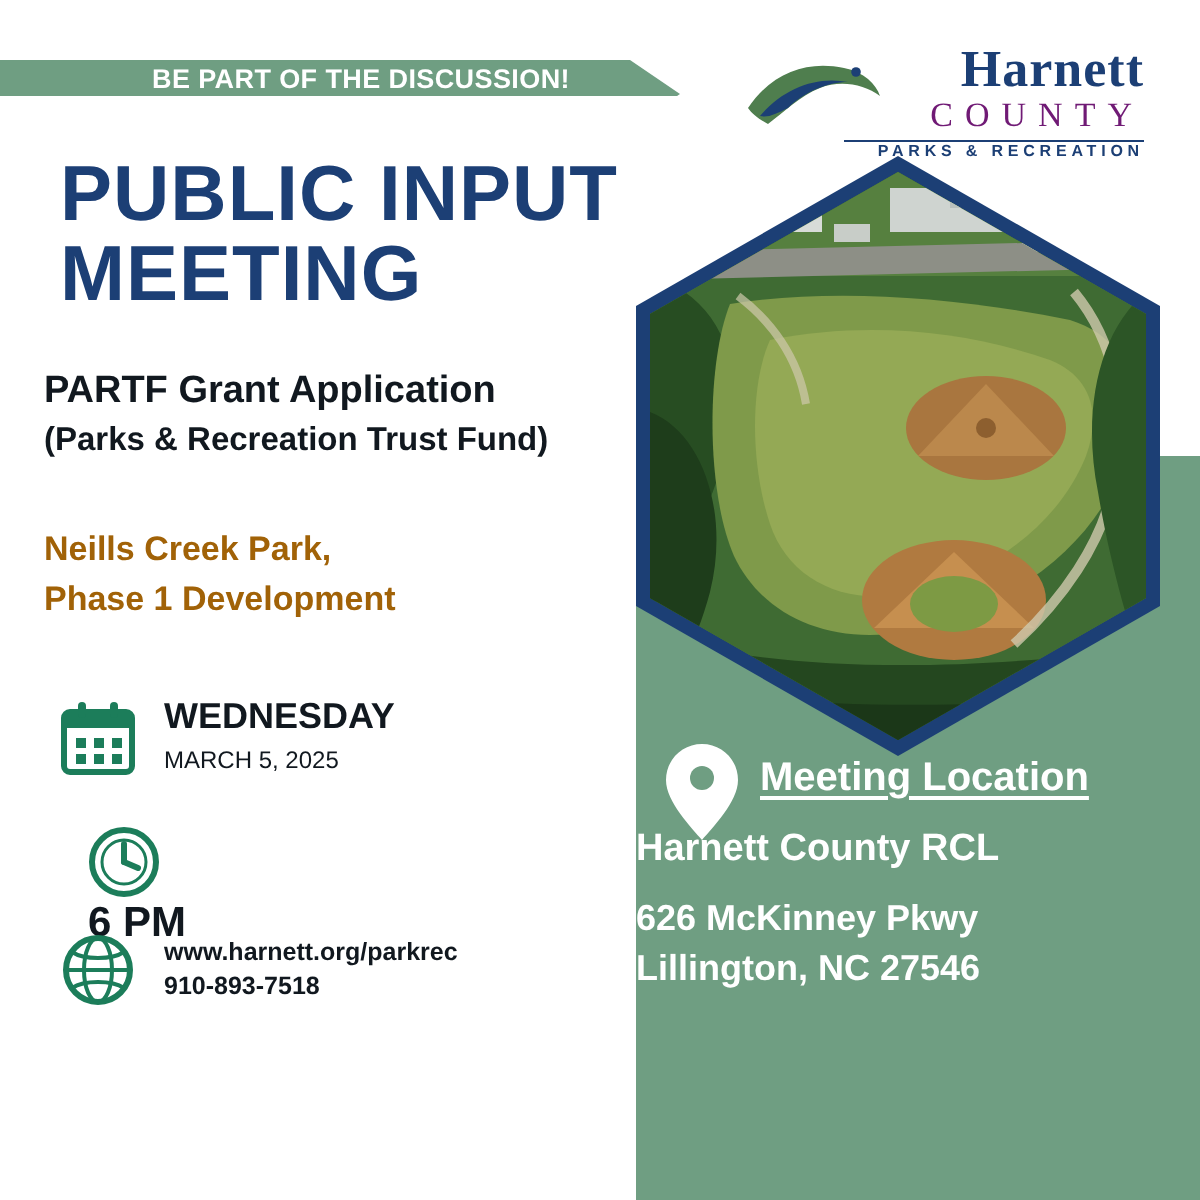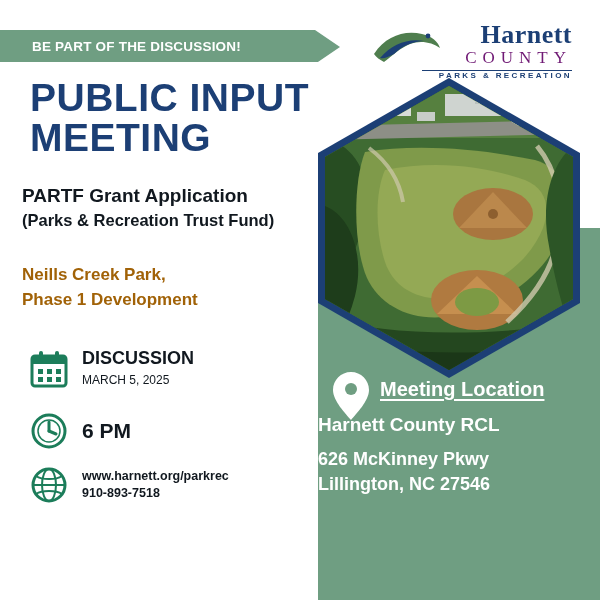--- a/index.html
+++ b/index.html
@@ -28,24 +28,24 @@
   }
   .white-top{
     position:absolute;
     left:0;top:0;width:600px;height:228px;
     background:#ffffff;
   }
   
   .ribbon{
     position:absolute;
     left:0;top:30px;
-    width:340px;height:32px;
+    width:340px;height:18px;
     background:#6f9e82;
     clip-path:polygon(0 0,315px 0,340px 17px,315px 34px,0 34px);
-    display:flex;align-items:center;
+    display:flex;align-items:center;padding-left:44px;
   }
   .ribbon-text{
     color:#ffffff;
     font-size:13.5px;
     font-weight:bold;
     letter-spacing:.2px;
     margin-left:32px;
     white-space:nowrap;
   }
   
@@ -117,21 +117,21 @@
     overflow:hidden;
     background:#4e7a3a;
   }
   .aerial{position:absolute;inset:0;}
   
   .detail{
     position:absolute;left:30px;
     display:flex;align-items:center;
   }
   .d1{top:348px;}
-  .d2{top:412px;}
+  .d2{top:412px;flex-direction:column;}
   .d3{top:466px;}
   .icon-box{width:38px;height:38px;flex:0 0 38px;}
   .detail-text{margin-left:14px;color:#11181f;}
   .day{font-size:18px;font-weight:bold;line-height:20px;}
   .date{font-size:12px;line-height:20px;margin-top:2px;}
   .time{font-size:21px;font-weight:bold;}
   .web{font-size:12.5px;font-weight:bold;line-height:17px;}
   .phone{font-size:12.5px;font-weight:bold;line-height:17px;}
   
   .loc-pin{
@@ -236,21 +236,21 @@
       <rect x="9" y="1" width="4" height="8" rx="2" fill="#1c7d5a"></rect>
       <rect x="25" y="1" width="4" height="8" rx="2" fill="#1c7d5a"></rect>
       <rect x="8" y="19" width="5" height="5" fill="#1c7d5a"></rect>
       <rect x="17" y="19" width="5" height="5" fill="#1c7d5a"></rect>
       <rect x="26" y="19" width="5" height="5" fill="#1c7d5a"></rect>
       <rect x="8" y="27" width="5" height="5" fill="#1c7d5a"></rect>
       <rect x="17" y="27" width="5" height="5" fill="#1c7d5a"></rect>
       <rect x="26" y="27" width="5" height="5" fill="#1c7d5a"></rect>
     </svg>
     <div class="detail-text">
-      <div class="day">DISCUSSION</div>
+      <div class="day">WEDNESDAY</div>
       <div class="date">MARCH 5, 2025</div>
     </div>
   </div>
 
   <div class="detail d2">
     <svg class="icon-box" viewBox="0 0 38 38">
       <circle cx="19" cy="19" r="16" fill="none" stroke="#1c7d5a" stroke-width="3"></circle>
       <circle cx="19" cy="19" r="11" fill="none" stroke="#1c7d5a" stroke-width="1.5"></circle>
       <line x1="19" y1="19" x2="19" y2="10" stroke="#1c7d5a" stroke-width="3" stroke-linecap="round"></line>
       <line x1="19" y1="19" x2="26" y2="22" stroke="#1c7d5a" stroke-width="3" stroke-linecap="round"></line>

